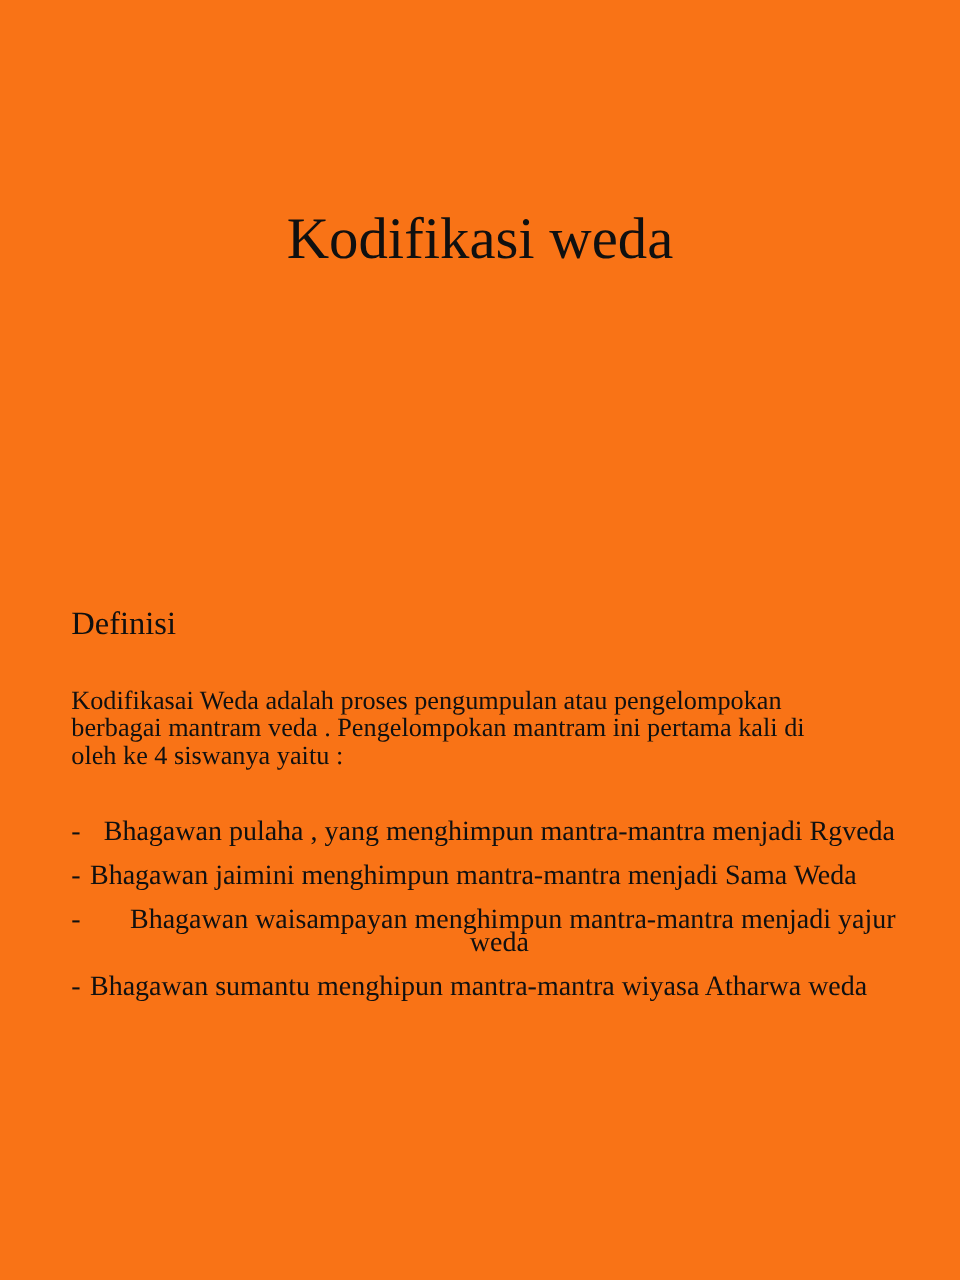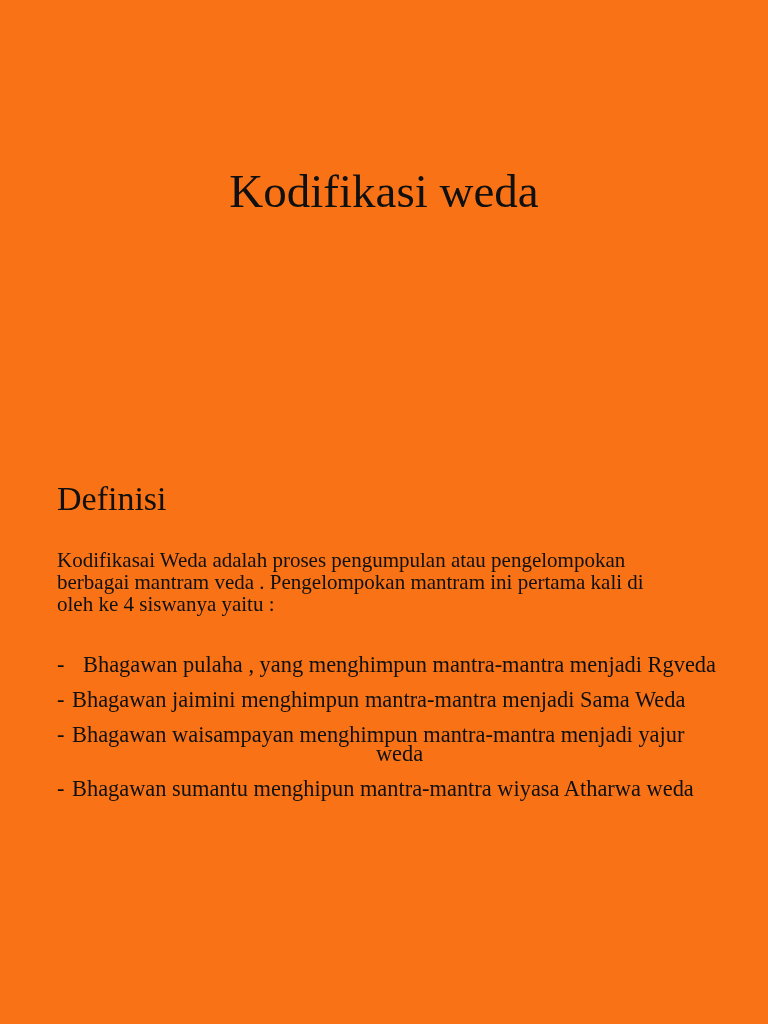--- a/index.html
+++ b/index.html
@@ -23,21 +23,21 @@
     width: 768px;
     text-align: center;
     font-size: 47px;
     line-height: 54px;
     white-space: nowrap;
   }
   .section-heading {
     position: absolute;
     top: 477px;
     left: 57px;
-    font-size: 34px;
+    font-size: 26px;
     line-height: 44px;
     white-space: nowrap;
   }
   .body-paragraph {
     position: absolute;
     top: 549px;
     left: 57px;
     width: 656px;
     font-size: 21px;
     line-height: 22px;
@@ -96,21 +96,21 @@
     <div class="bullet">
       <span class="marker">-</span>
       <span class="bullet-text">
         <span class="line" style="display: block;">Bhagawan jaimini menghimpun mantra-mantra menjadi Sama Weda</span>
       </span>
     </div>
 
     <div class="bullet">
       <span class="marker">-</span>
       <span class="bullet-text">
-        <span class="line" style="display: block;">Bhagawan waisampayan menghimpun mantra-mantra menjadi yajur</span>
+        <span class="line" style="display: block; margin-left: 32px;">Bhagawan waisampayan menghimpun mantra-mantra menjadi yajur</span>
         <span class="line" style="display: block; text-align: center;">weda</span>
       </span>
     </div>
 
     <div class="bullet">
       <span class="marker">-</span>
       <span class="bullet-text">
         <span class="line" style="display: block;">Bhagawan sumantu menghipun mantra-mantra wiyasa Atharwa weda</span>
       </span>
     </div>

